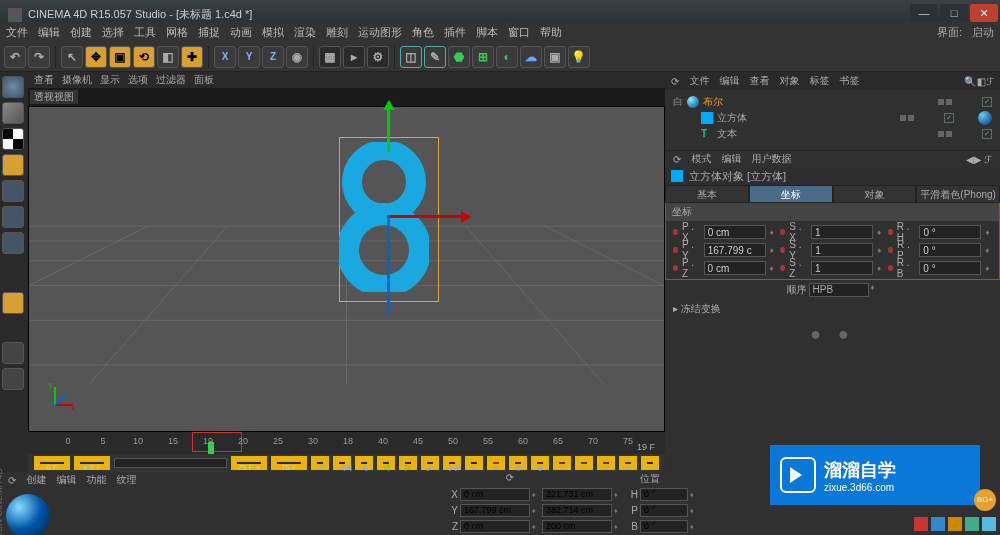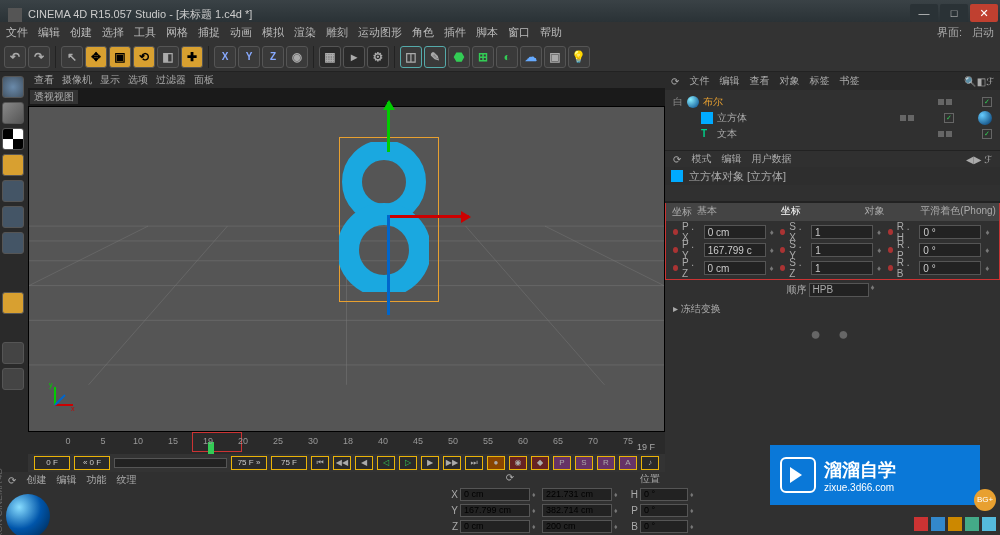--- a/index.html
+++ b/index.html
@@ -55,21 +55,21 @@
 .axis-icon { position: absolute; left: 18px; bottom: 18px; width: 30px; height: 30px; }
 
 
 .timeline { height: 40px; background: #333; display: flex; flex-direction: column; }
 .ruler { height: 22px; background: #2a2a2a; position: relative; display: flex; align-items: flex-end; padding: 0 40px; font-size: 9px; }
 .ruler-lbl { position: absolute; bottom: 8px; transform: translateX(-50%); font-size: 9px; color: #999; }
 .ruler-red { position: absolute; left: 164px; top: 0; width: 50px; height: 20px; border: 1px solid #c33; }
 .ruler-green { position: absolute; left: 180px; bottom: 0; width: 6px; height: 12px; background: #3c5; }
 .ruler-frame { position: absolute; right: 10px; bottom: 2px; font-size: 9px; }
 .tl-controls { height: 18px; display: flex; align-items: center; gap: 4px; padding: 0 6px; }
-.tlc { width: 18px; height: 14px; background: #2a2a2a; border: 1px solid #eab308; font-size: 8px; text-align: center; line-height: 12px; }
+.tlc { width: 18px; height: 14px; background: #2a2a2a; border: 6px solid #eab308; font-size: 8px; text-align: center; line-height: 12px; }
 .tlc.input { width: 36px; color: #ccc; }
 .tlc.green { color: #3c5; }
 .tlc.orange { background: #884400; }
 .tlc.red { background: #662222; }
 .tlc.mag { background: #663366; }
 
 
 .right-panel { width: 335px; background: #303030; display: flex; flex-direction: column; }
 .rp-tabs { height: 18px; background: #2a2a2a; display: flex; align-items: center; gap: 10px; padding: 0 6px; font-size: 10px; }
 .rp-obj { flex: 0 0 60px; padding: 4px 8px; font-size: 10px; }
@@ -83,21 +83,21 @@
 .obj-name.sel { color: #e8a030; }
 .obj-vis { width: 40px; display: flex; gap: 2px; }
 .vdot { width: 6px; height: 6px; background: #666; }
 .vchk { width: 10px; height: 10px; border: 1px solid #666; font-size: 7px; text-align: center; line-height: 8px; color: #3c5; }
 .earth { width: 14px; height: 14px; background: radial-gradient(circle at 30% 30%, #6cf, #036); border-radius: 50%; margin-left: 20px; }
 
 .rp-attr { flex: 1; border-top: 1px solid #222; }
 .attr-tabs { height: 16px; display: flex; gap: 10px; padding: 0 8px; font-size: 10px; align-items: center; }
 .attr-head { height: 18px; display: flex; align-items: center; gap: 6px; padding: 0 6px; background: #2e2e2e; }
 .attr-sec-tabs { height: 18px; display: flex; }
-.attr-tab { flex: 1; text-align: center; line-height: 18px; font-size: 10px; background: #333; border: 1px solid #222; margin-top: 16px; }
+.attr-tab { flex: 1; text-align: center; line-height: 18px; font-size: 10px; background: #333; border: 1px solid #222; }
 .attr-tab.on { background: #4a6a8a; color: #fff; }
 .coord-hdr { background: #444; padding: 2px 6px; font-size: 10px; border: 1px solid #c33; border-width: 0 1px; }
 .coord { padding: 2px 7px; border: 1px solid #c33; border-top: none; }
 .crow { display: flex; align-items: center; gap: 4px; height: 18px; font-size: 10px; }
 .cdot { width: 6px; height: 6px; background: #a33; border-radius: 50%; }
 .cfield { width: 62px; height: 14px; background: #222; border: 1px solid #555; color: #ccc; padding: 0 3px; font-size: 10px; }
 .csuf { width: 8px; font-size: 8px; color: #777; }
 .order-row { display: flex; justify-content: center; gap: 2px; padding: 3px 8px; font-size: 10px; }
 .order-sel { width: 60px; height: 14px; background: #222; border: 1px solid #555; font-size: 10px; padding: 0 3px; }
 .freeze { padding: 2px 8px; font-size: 10px; color: #aaa; }

